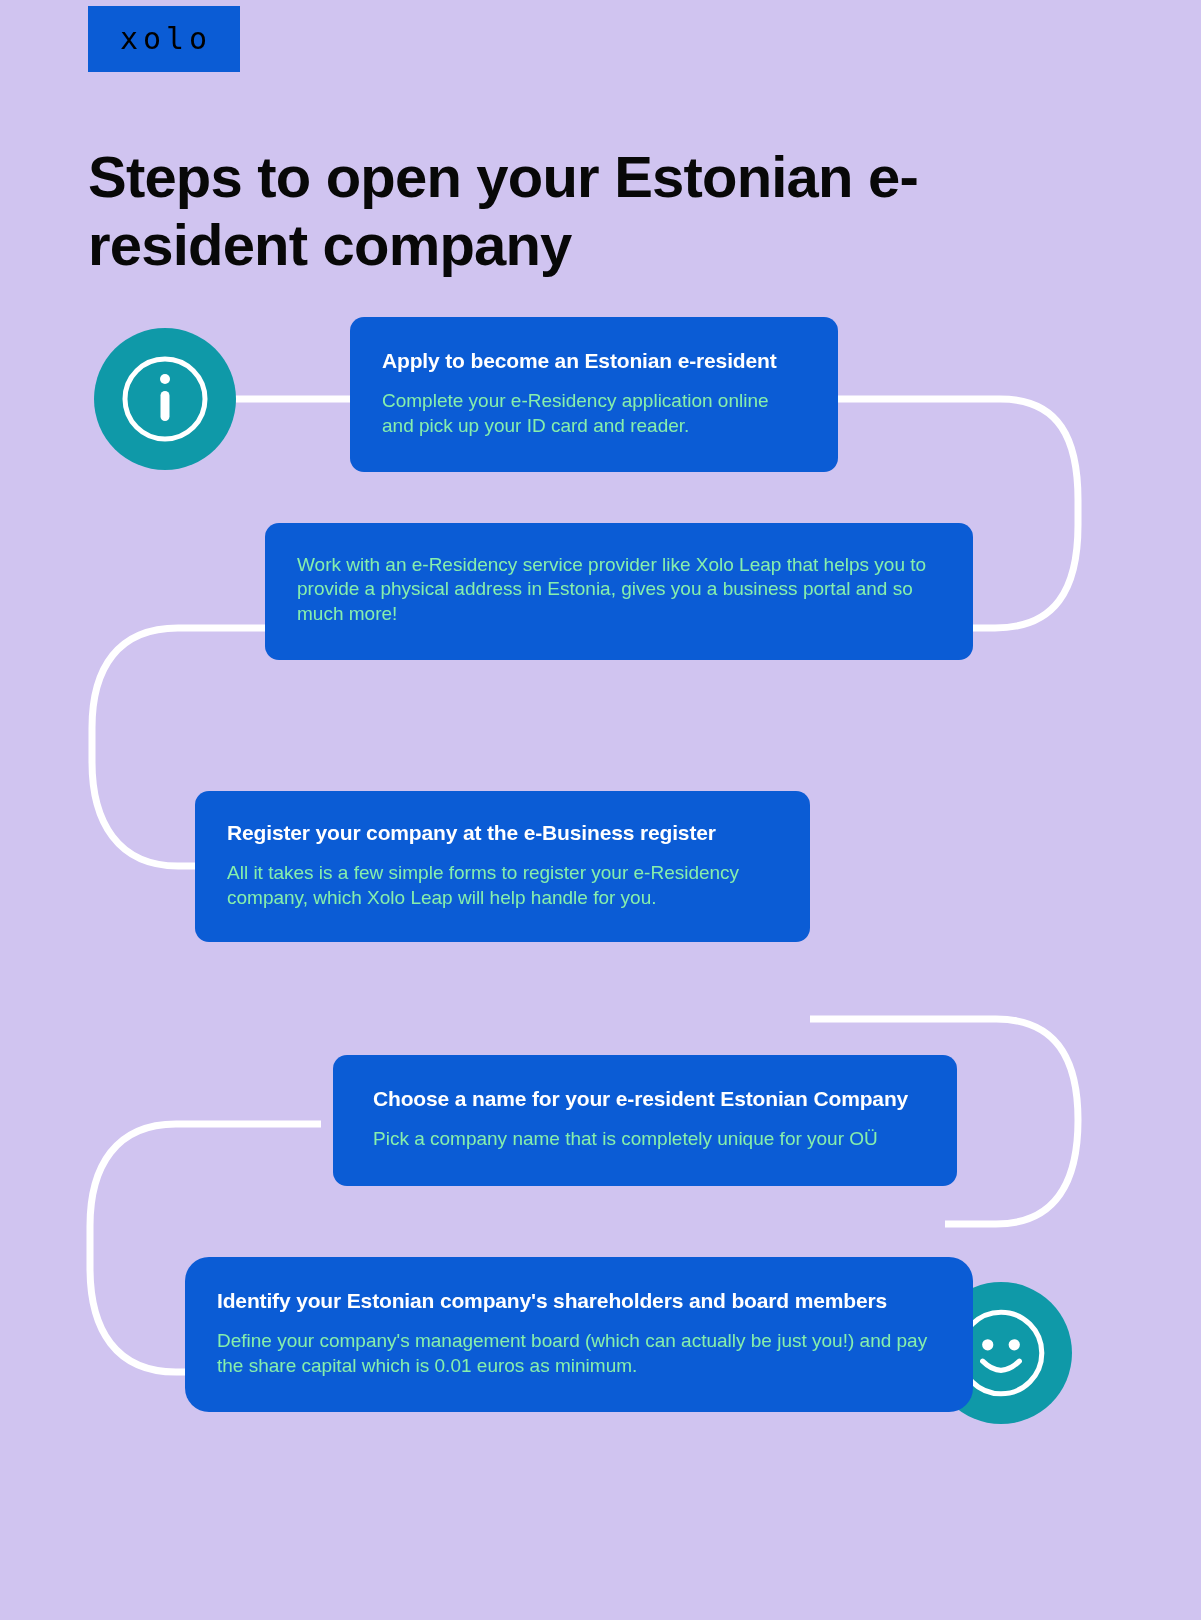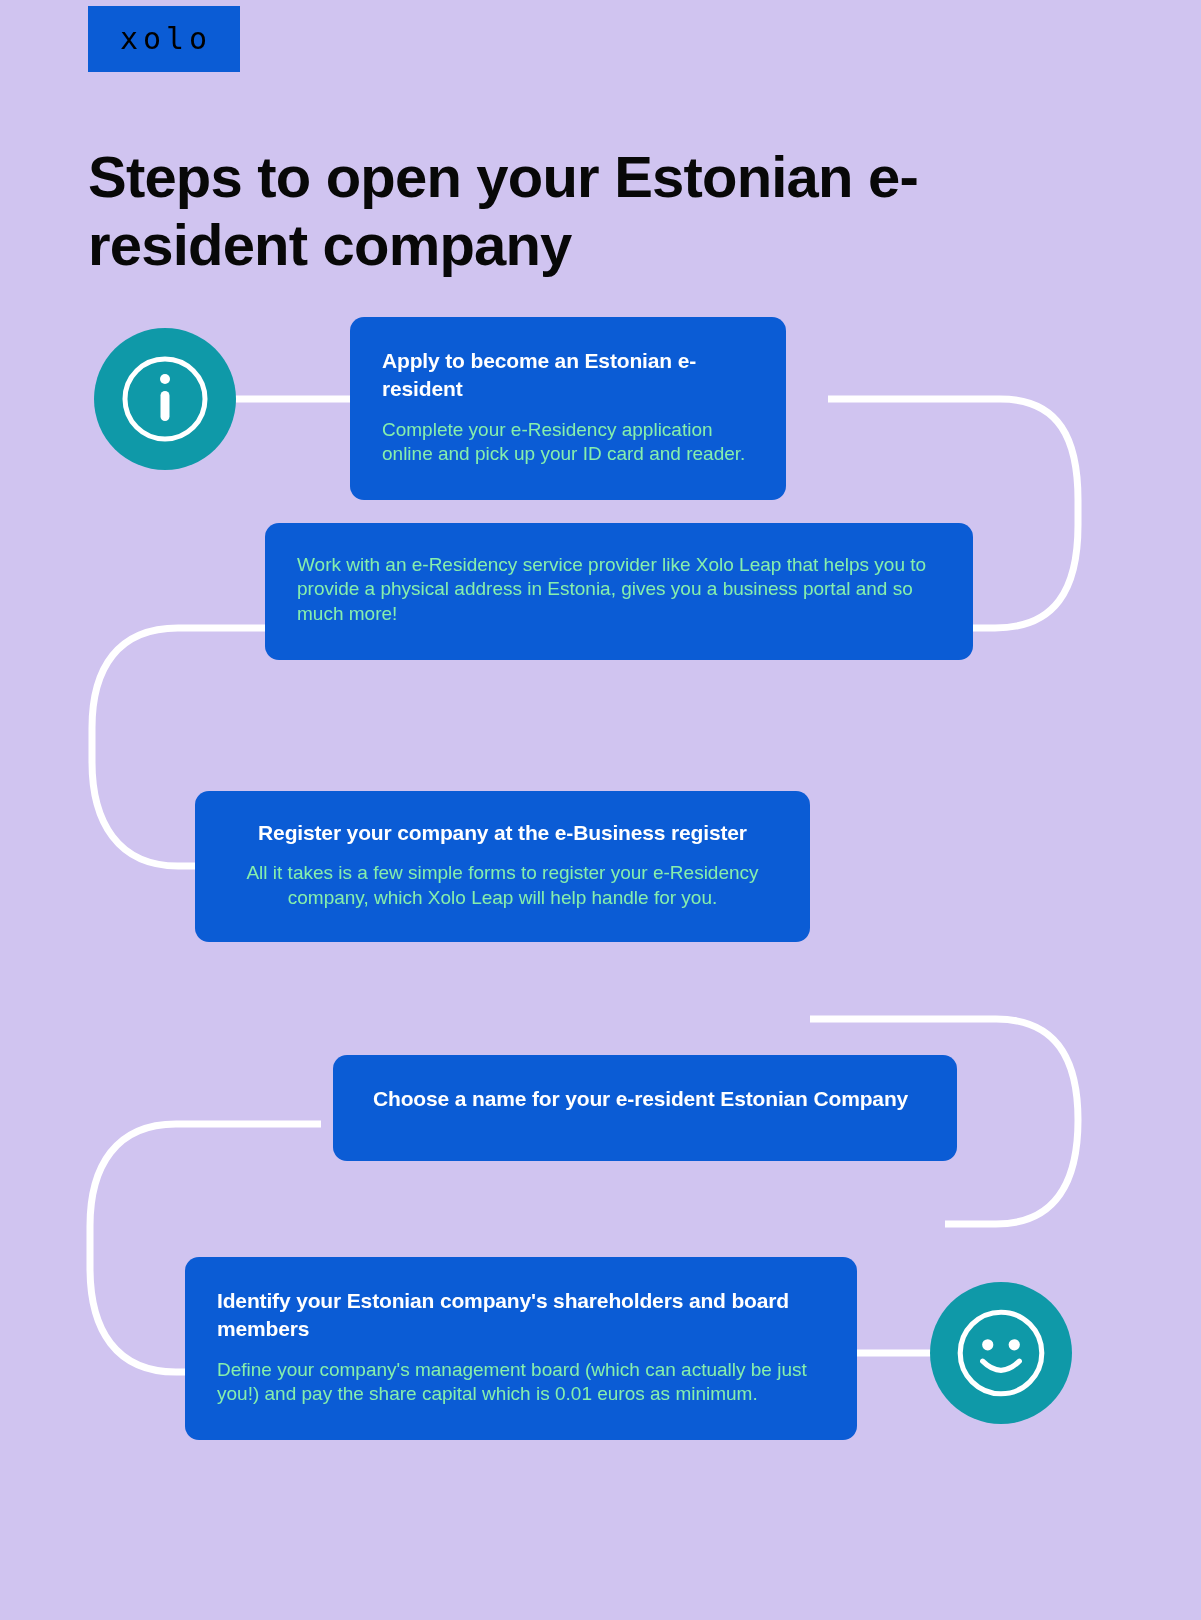--- a/index.html
+++ b/index.html
@@ -101,25 +101,25 @@
     color: #ffffff;
   }
   .step-body {
     font-size: 19px;
     line-height: 1.28;
     margin: 0;
     color: #86efac;
     font-weight: 400;
   }
 
-  #card-0 { left: 350px; top: 317px;  width: 436px; padding: 30px 40px 34px 32px; }
+  #card-0 { left: 350px; top: 317px;  width: 488px; padding: 30px 40px 34px 32px; }
   #card-1 { left: 265px; top: 523px;  width: 708px; padding: 30px 32px 34px 32px; }
-  #card-2 { left: 195px; top: 791px;  width: 615px; padding: 28px 32px 32px 32px; text-align: center; }
+  #card-2 { left: 195px; top: 791px;  width: 615px; padding: 28px 32px 32px 32px; }
   #card-3 { left: 333px; top: 1055px; width: 624px; padding: 30px 32px 34px 40px; }
-  #card-4 { left: 185px; top: 1257px; width: 672px; padding: 30px 32px 34px 32px; }
+  #card-4 { left: 185px; top: 1257px; width: 788px; padding: 30px 32px 34px 32px; border-radius: 24px; }
 </style>
 </head>
 <body style="background: rgb(208, 196, 240);">
 
 <div id="canvas">
 
   <svg id="connectors" viewBox="0 0 1201 1620" width="1201" height="1620" aria-hidden="true">
     <g fill="none" stroke="#ffffff" stroke-width="7" stroke-linecap="butt">
 
       <path d="M 236 399 L 352 399"></path>
@@ -168,20 +168,21 @@
     <p class="step-body">Work with an e-Residency service provider like Xolo Leap that helps you to provide a physical address in Estonia, gives you a business portal and so much more!</p>
   </div>
 
   <div class="step-card" id="card-2" style="background: rgb(11, 92, 213);">
     <p class="step-title">Register your company at the e-Business register</p>
     <p class="step-body">All it takes is a few simple forms to register your e-Residency company, which Xolo Leap will help handle for you.</p>
   </div>
 
   <div class="step-card" id="card-3" style="background: rgb(11, 92, 213);">
     <p class="step-title">Choose a name for your e-resident Estonian Company</p>
+    <p class="step-body">Pick a company name that is completely unique for your OÜ</p>
   </div>
 
   <div class="step-card" id="card-4" style="background: rgb(11, 92, 213);">
     <p class="step-title">Identify your Estonian company's shareholders and board members</p>
     <p class="step-body">Define your company's management board (which can actually be just you!) and pay the share capital which is 0.01 euros as minimum.</p>
   </div>
 
 </div>
 
 </body></html>

